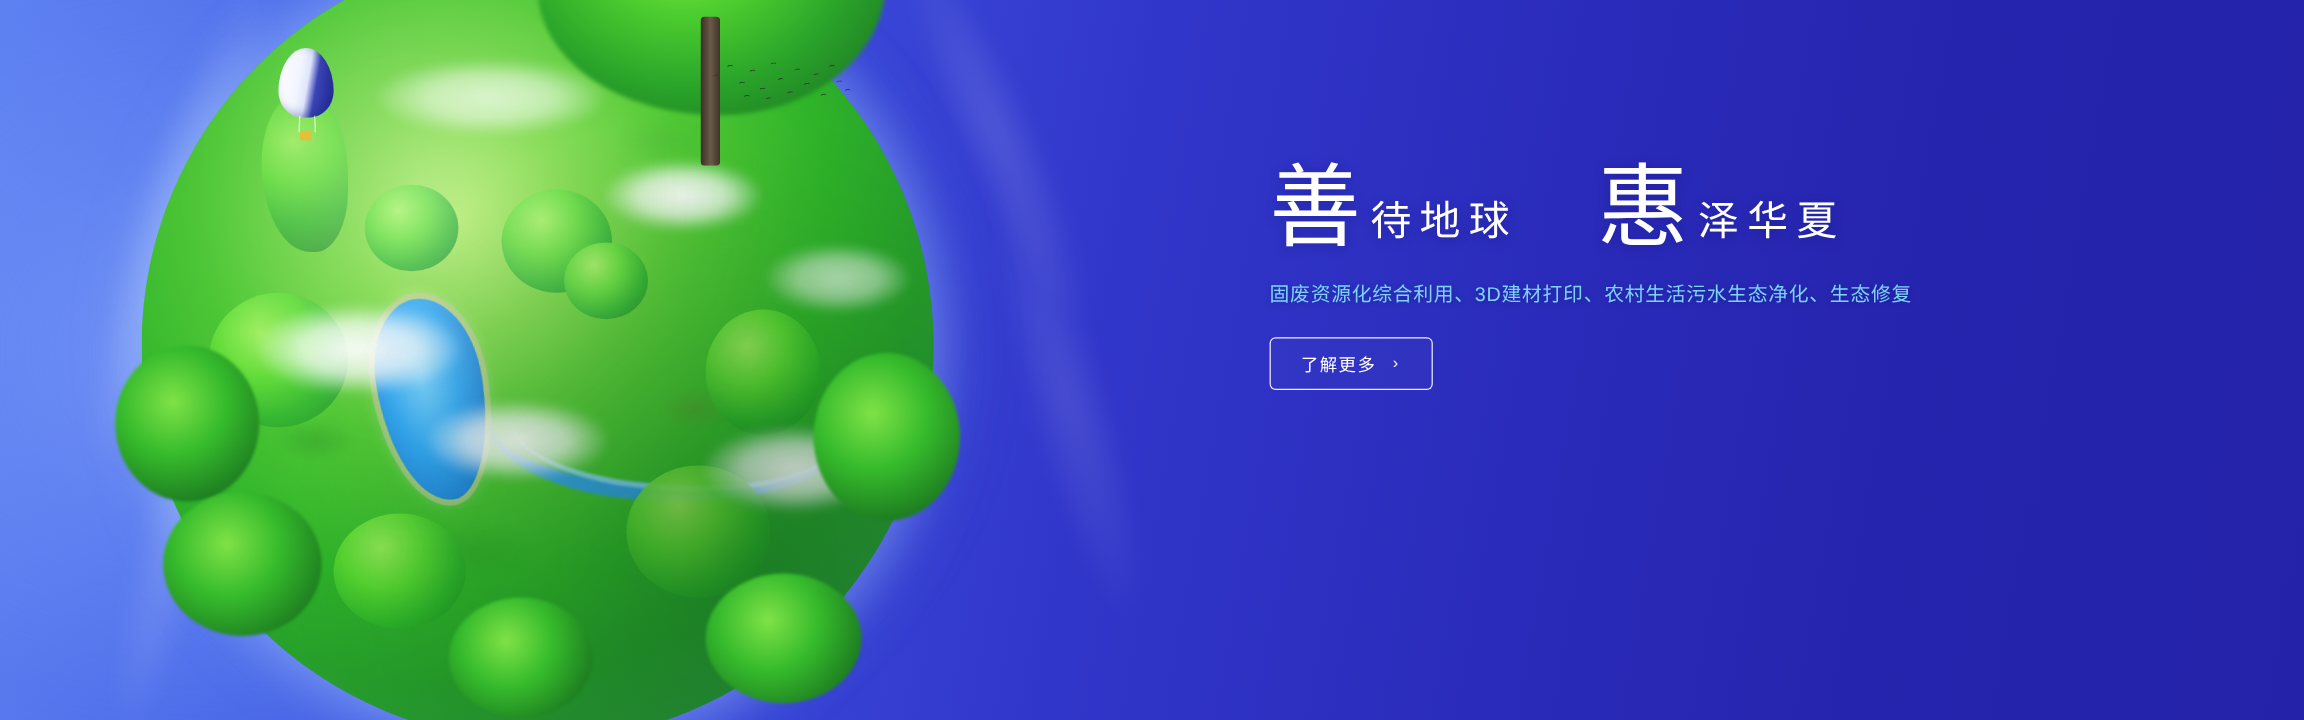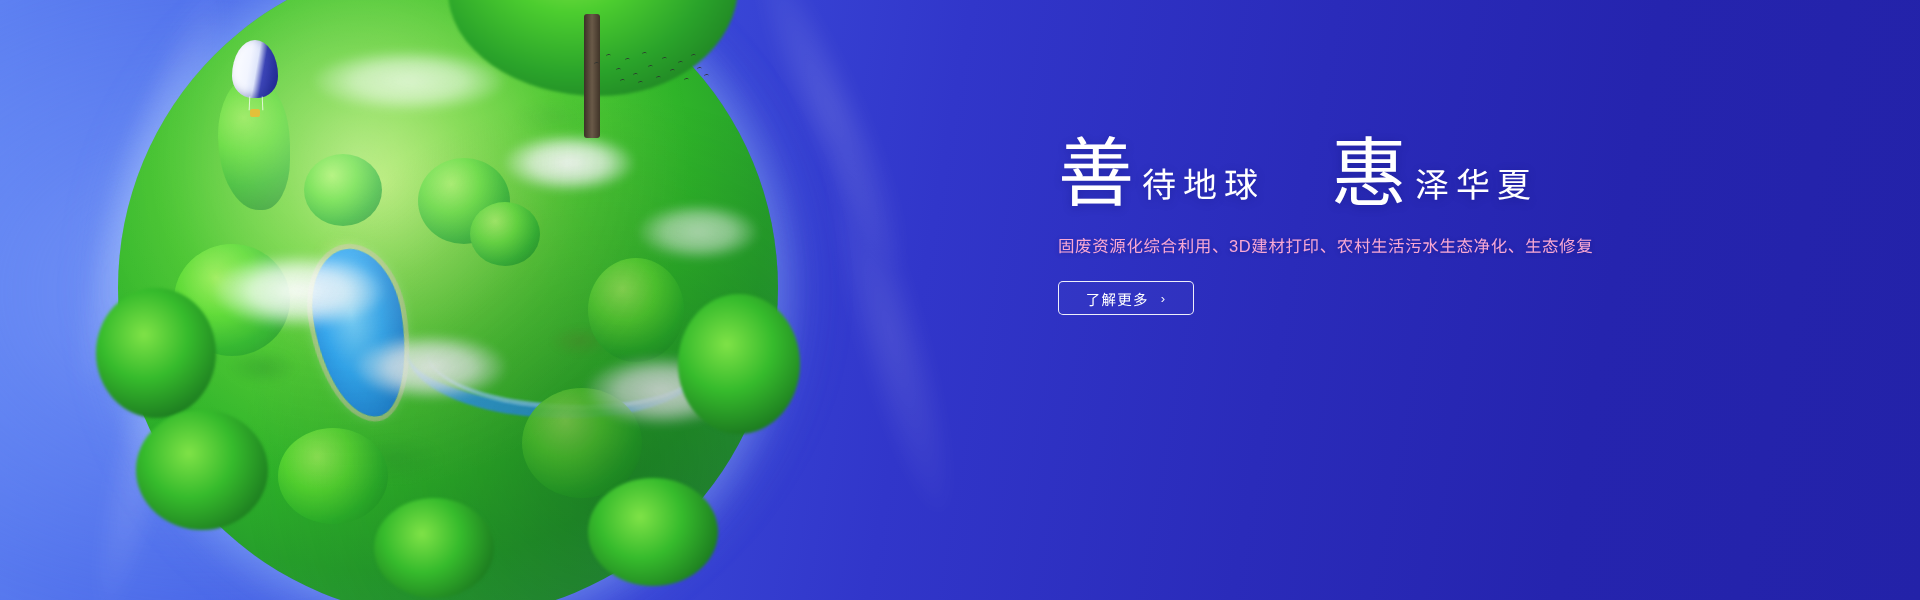--- a/index.html
+++ b/index.html
@@ -281,45 +281,46 @@
     color: #ffffff;
     font-size: 25px;
     letter-spacing: 9px;
     line-height: 1.1;
     white-space: nowrap;
     text-shadow: 0 1px 6px rgba(10,14,90,0.30);
   }
 
   .description {
     margin-top: 19px;
-    color: #f9a8d4;
+    color: #7dd3fc;
     font-size: 16.5px;
     letter-spacing: .6px;
     line-height: 1.35;
     white-space: nowrap;
     text-shadow: 0 1px 5px rgba(10,14,90,0.32);
   }
 
   .cta {
     margin-top: 24px;
     display: inline-flex;
     align-items: center;
     justify-content: center;
     gap: 12px;
     width: 136px;
-    height: 34px;
+    height: 44px;
     border: 1px solid rgba(255,255,255,0.92);
     border-radius: 5px;
     color: #ffffff;
     font-size: 14.5px;
     letter-spacing: 1.2px;
     background: rgba(255,255,255,0.02);
     cursor: pointer;
     user-select: none;
     box-sizing: border-box;
+    font-family: Liberation Mono, monospace;
   }
   .cta-chevron {
     font-size: 13px;
     line-height: 1;
     opacity: .95;
   }
 </style>
 </head>
 <body>
 

